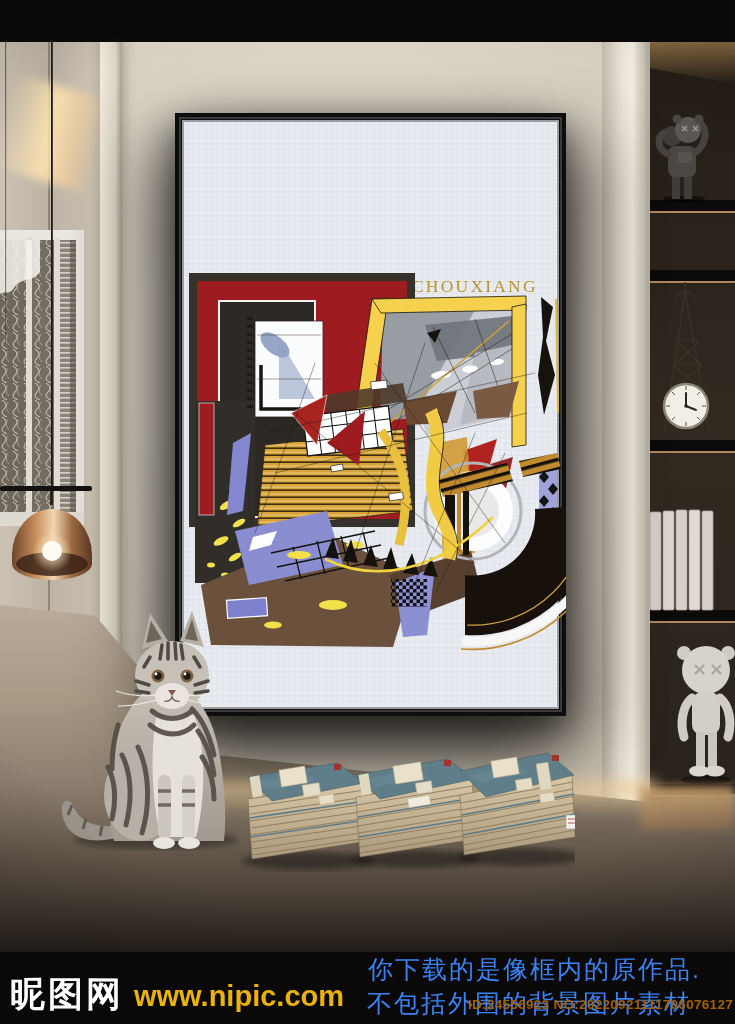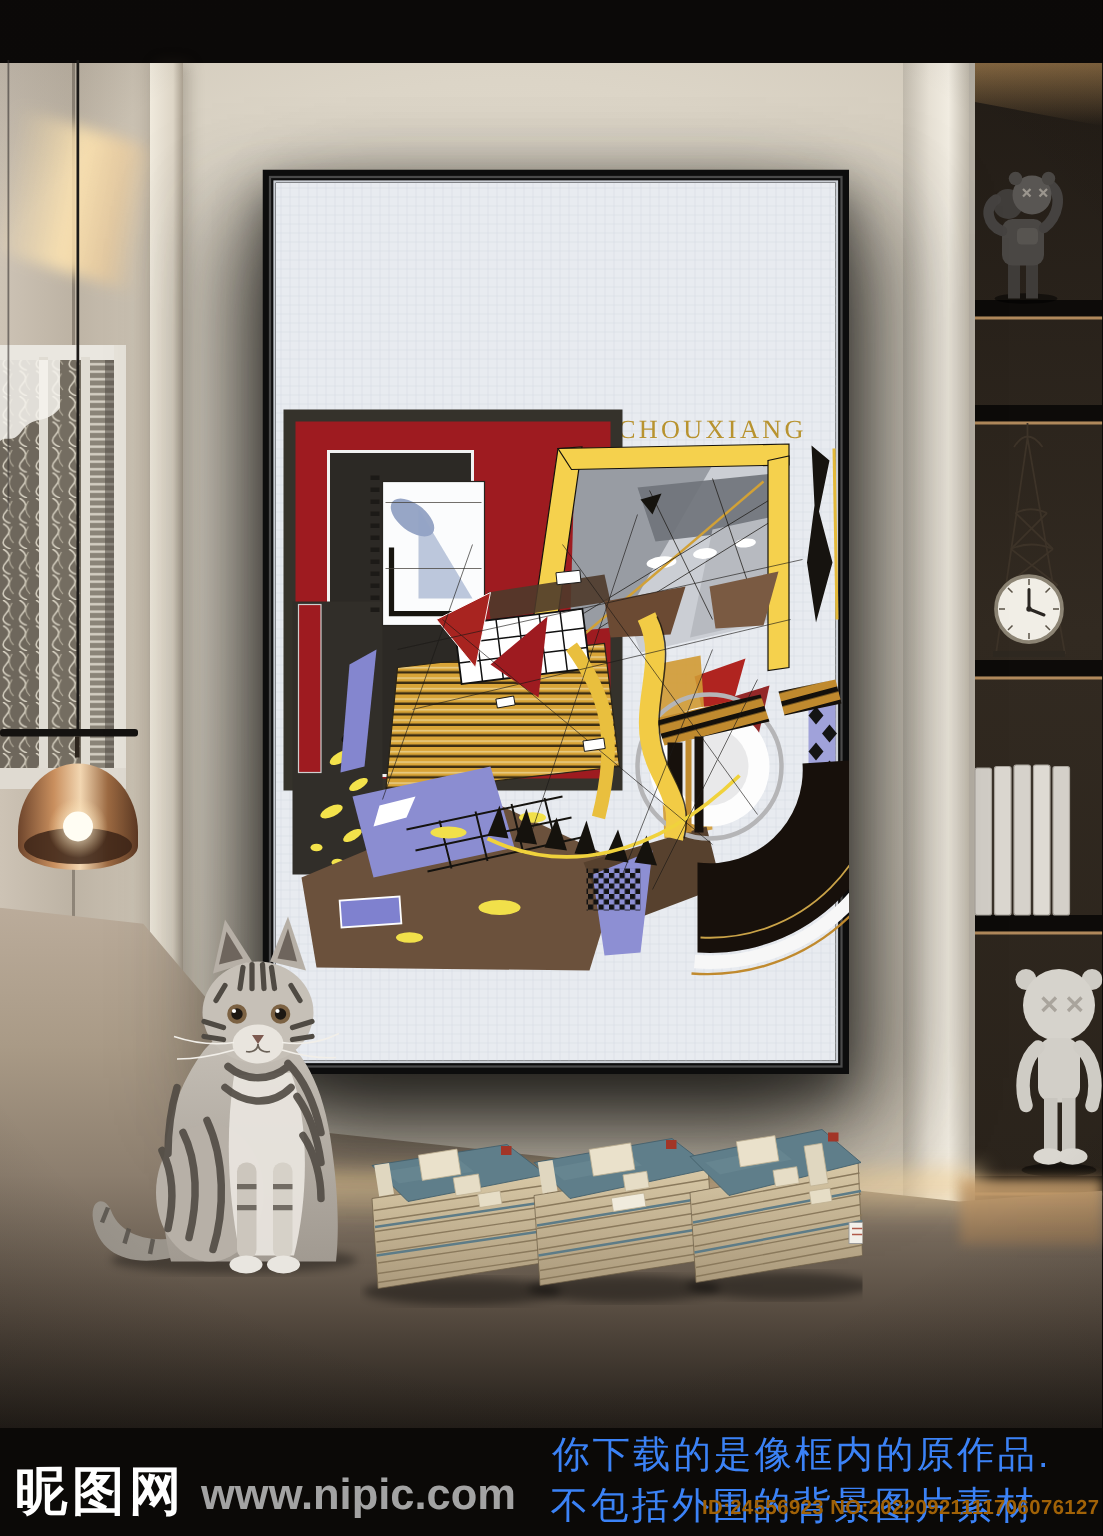--- a/index.html
+++ b/index.html
@@ -35,21 +35,21 @@
 
   
   .painting{left:175px;top:113px;width:391px;height:603px;
         box-shadow:0 42px 70px rgba(18,16,14,.6), 0 12px 28px rgba(0,0,0,.45),
                    -34px 24px 60px rgba(38,34,30,.4), 34px 24px 60px rgba(38,34,30,.4);}
 
   
   .bar{left:0;top:952px;width:735px;height:72px;background:#0b0907;}
   .logo-row{position:absolute;left:10px;bottom:6px;display:flex;align-items:baseline;gap:10px;}
   .logo-cn{color:#ffffff;font-weight:900;font-size:35px;letter-spacing:3px;}
-  .logo-url{color:#a3a3a3;font-weight:700;font-size:29px;letter-spacing:0;margin-top:24px;}
+  .logo-url{color:#eab308;font-weight:700;font-size:29px;letter-spacing:0;margin-top:24px;}
   .notice1{position:absolute;right:34px;top:1px;color:#3b82f6;font-size:25px;letter-spacing:2px;font-weight:500;}
   .notice2{position:absolute;right:44px;top:35px;color:#3b82f6;font-size:25px;letter-spacing:2px;font-weight:500;}
   .idtext{position:absolute;right:2px;top:45px;color:#a16207;font-size:13.5px;font-weight:700;letter-spacing:.3px;}
 </style>
 </head>
 <body>
 
 <div class="stage">
 
   <div class="abs wall"></div>

